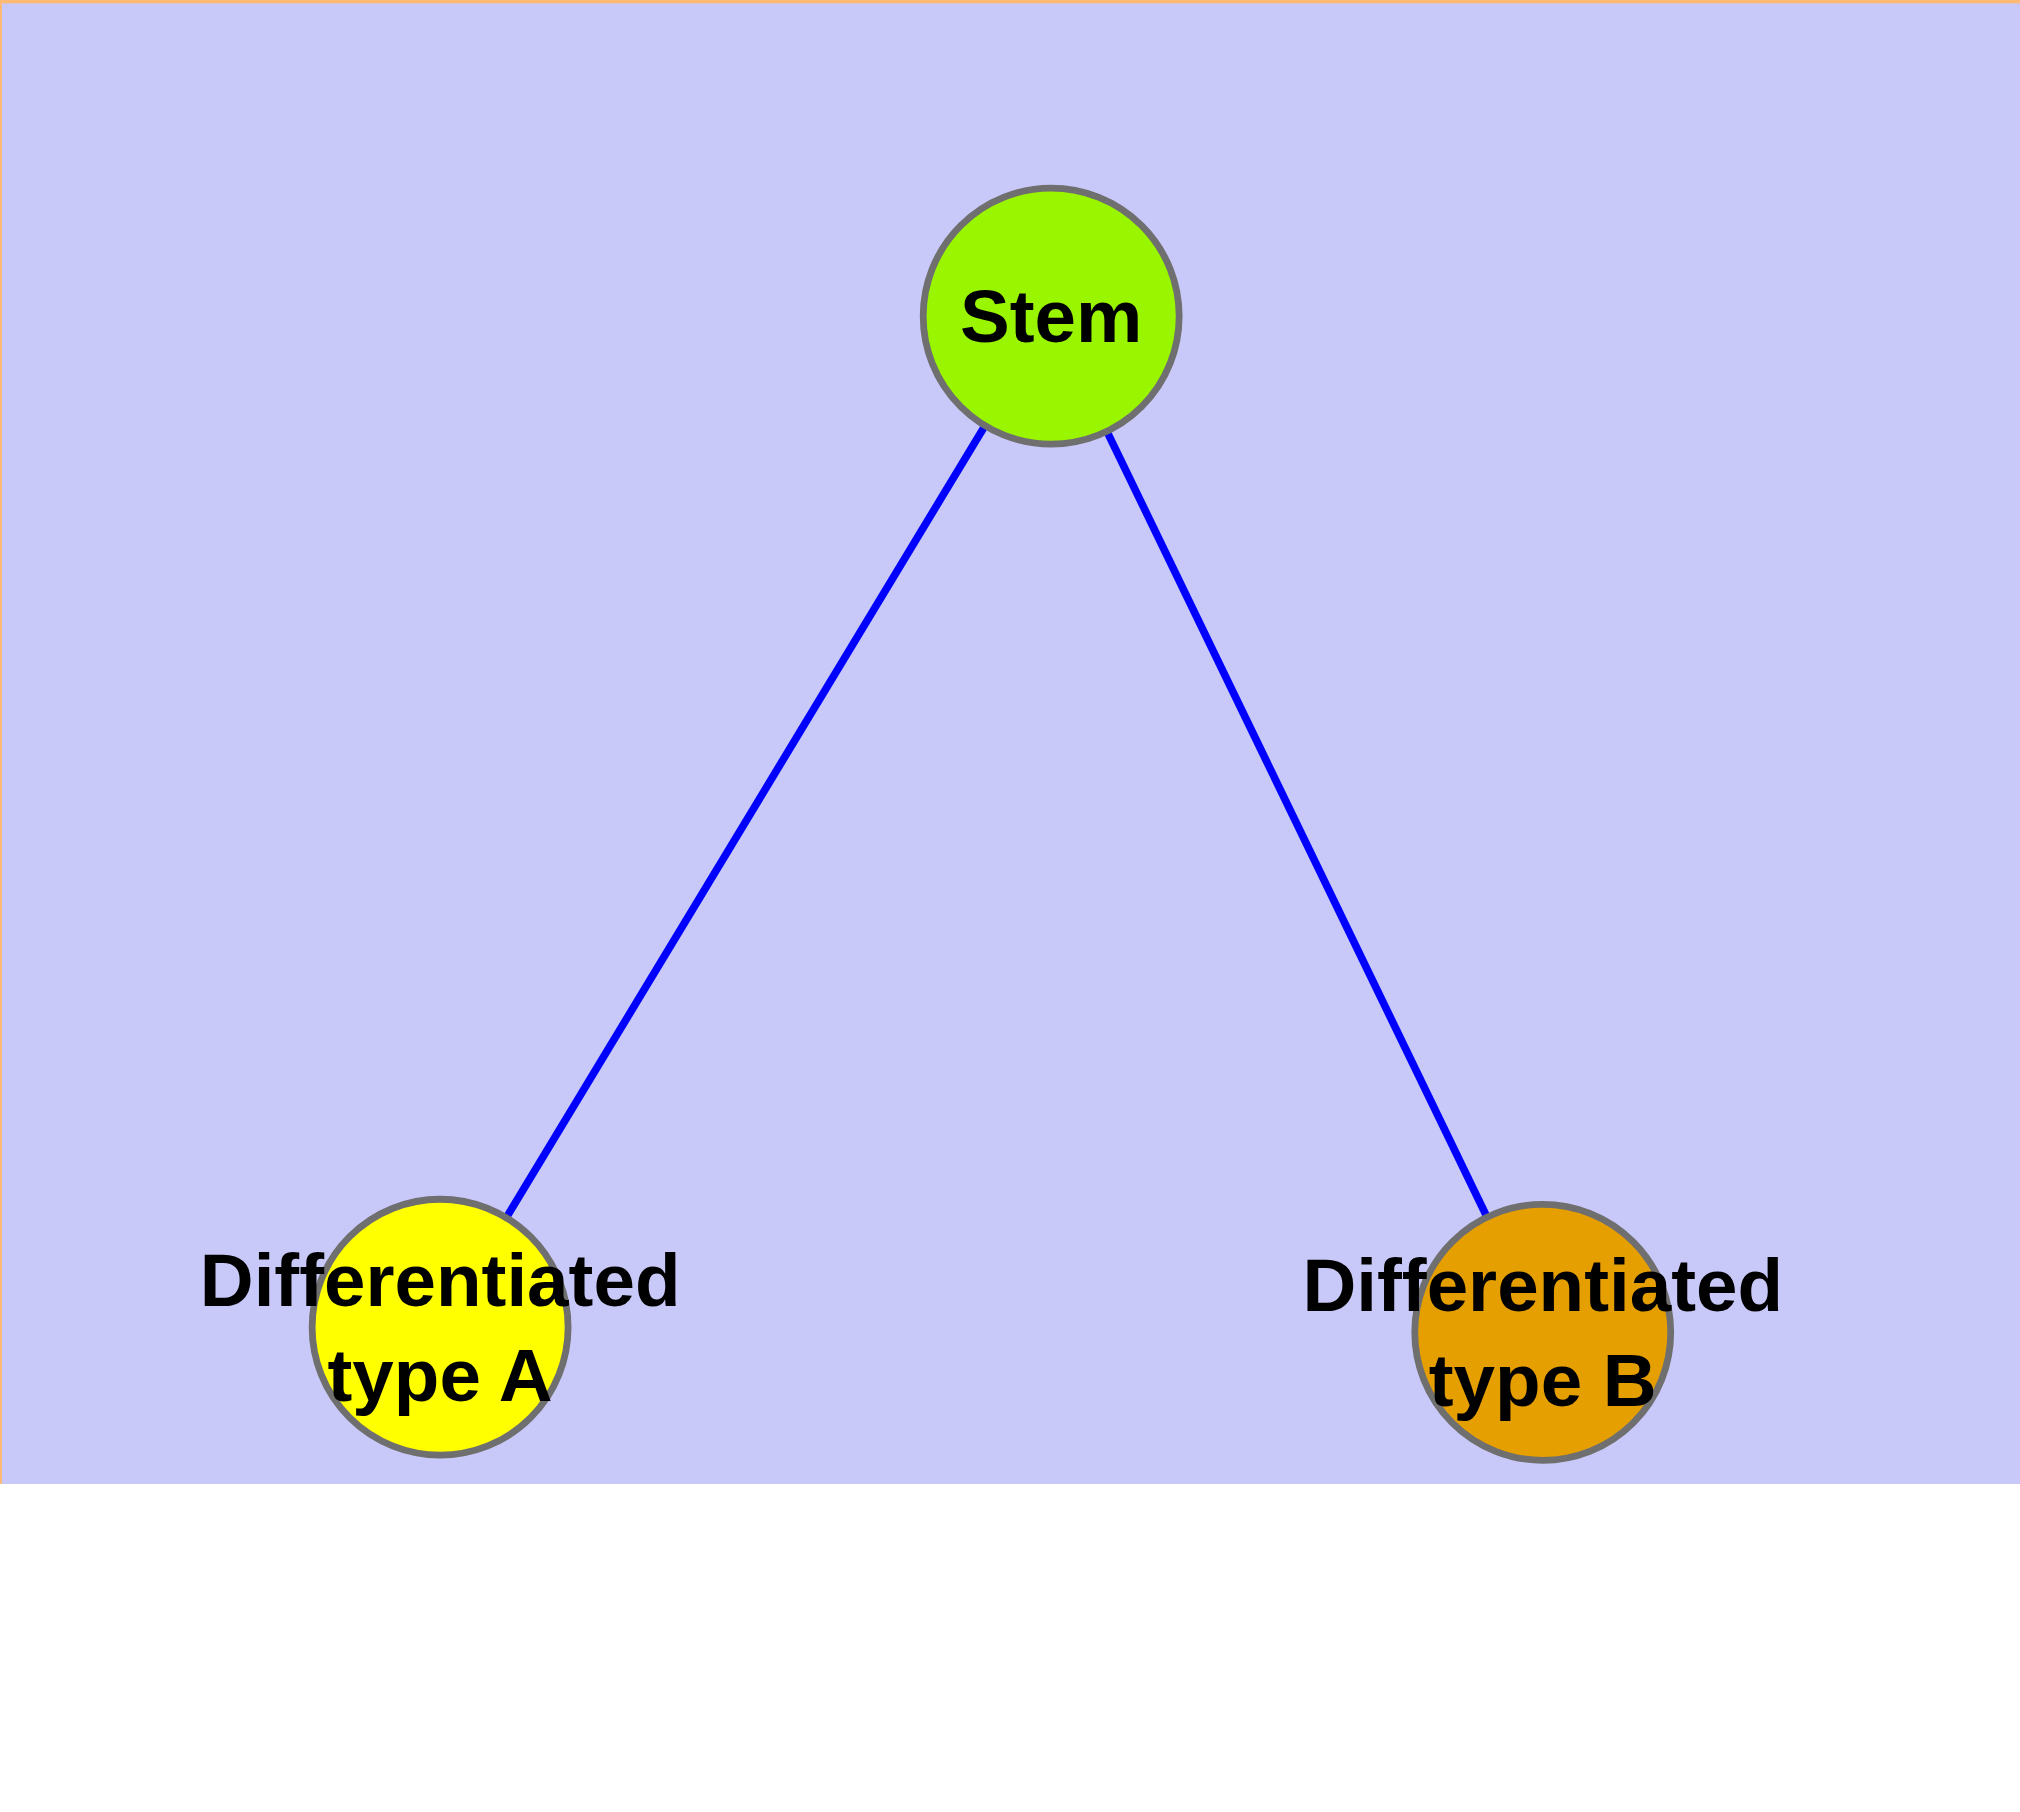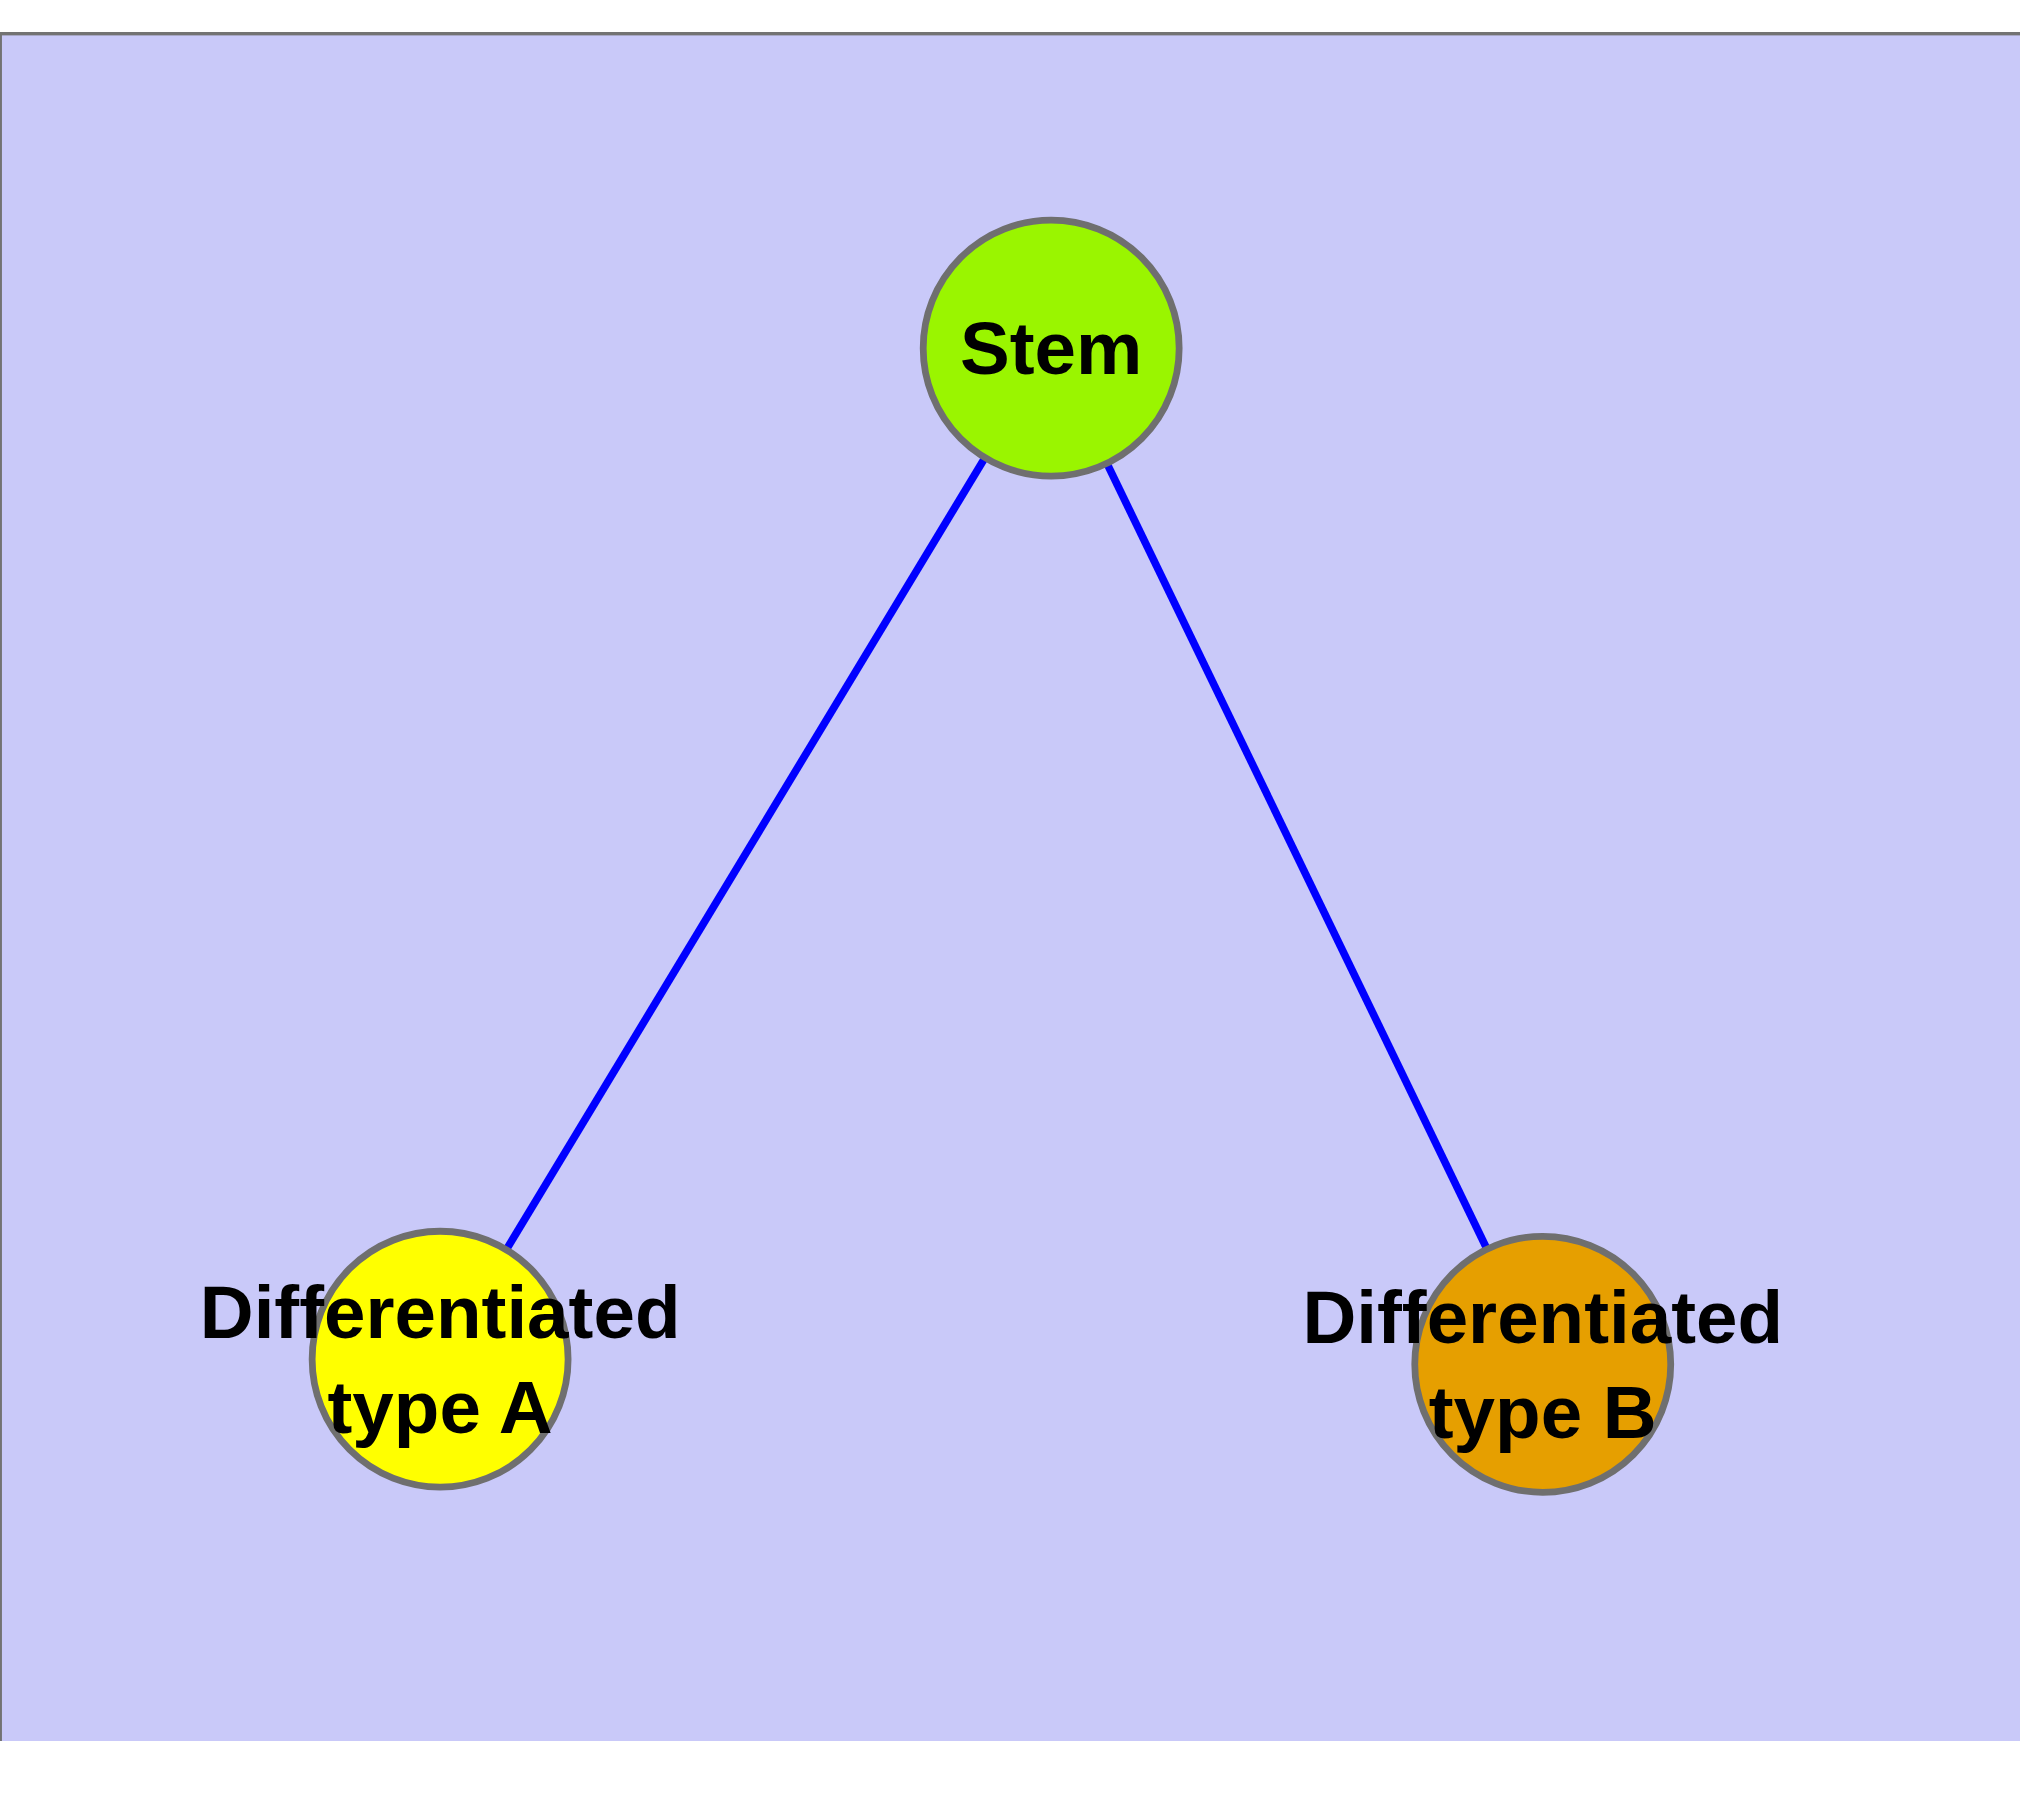--- a/index.html
+++ b/index.html
@@ -4,24 +4,23 @@
 <style>
   html, body {
     margin: 0;
     padding: 0;
     background: #ffffff;
     font-family: "Liberation Sans", "DejaVu Sans", sans-serif;
   }
   .stage {
     position: relative;
     width: 2021px;
-    height: 1709px;
-    background: #737373; 
+    height: 1484px;
+    background: #fdba74; 
     overflow: hidden;
-    margin-top: 32px;
   }
   svg.graph-canvas {
     display: block;
     width: 2021px;
     height: 1812px;
   }
   .node-circle {
     stroke-width: 8px;
   }
   .edge-line {

